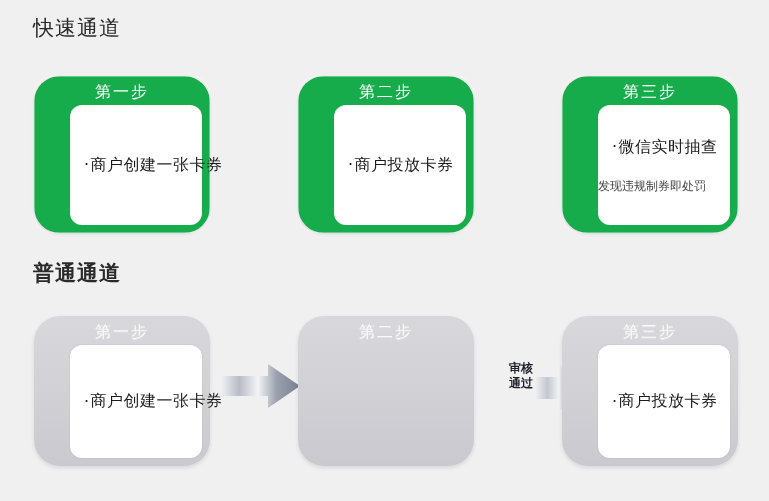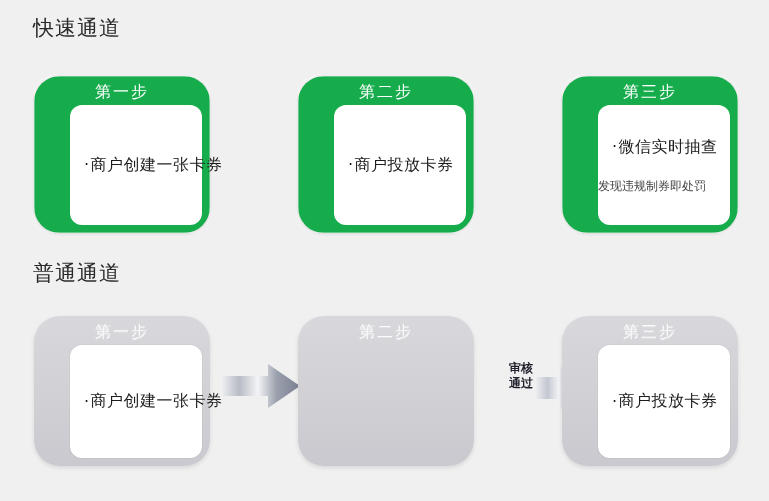--- a/index.html
+++ b/index.html
@@ -24,21 +24,21 @@
   .section-title {
     position: absolute;
     font-size: 21px;
     color: #2a2a2a;
     letter-spacing: 1px;
     font-weight: 400;
     white-space: nowrap;
     text-align: center;
   }
   #title-fast { left: 33px; top: 14px; }
-  #title-normal { left: 33px; top: 259px; }
+  #title-normal { left: 33px; top: 259px; font-weight: bold; }
 
   
   .step {
     position: absolute;
     border-radius: 26px;
     box-sizing: border-box;
     padding-left: 32px;
   }
   .step.green {
     background: #16ac4b;

